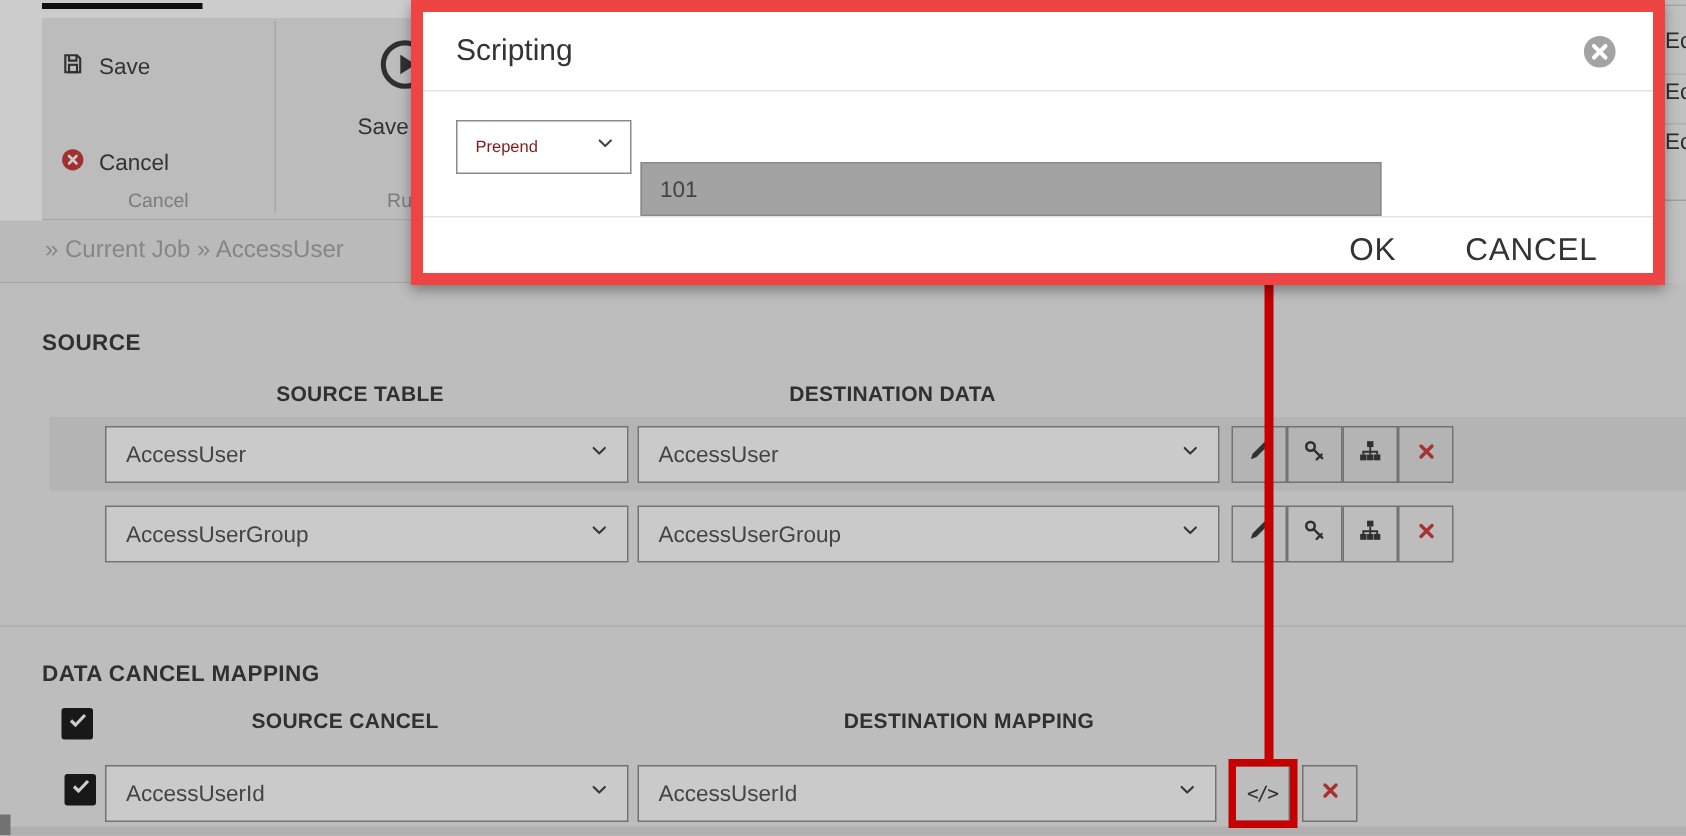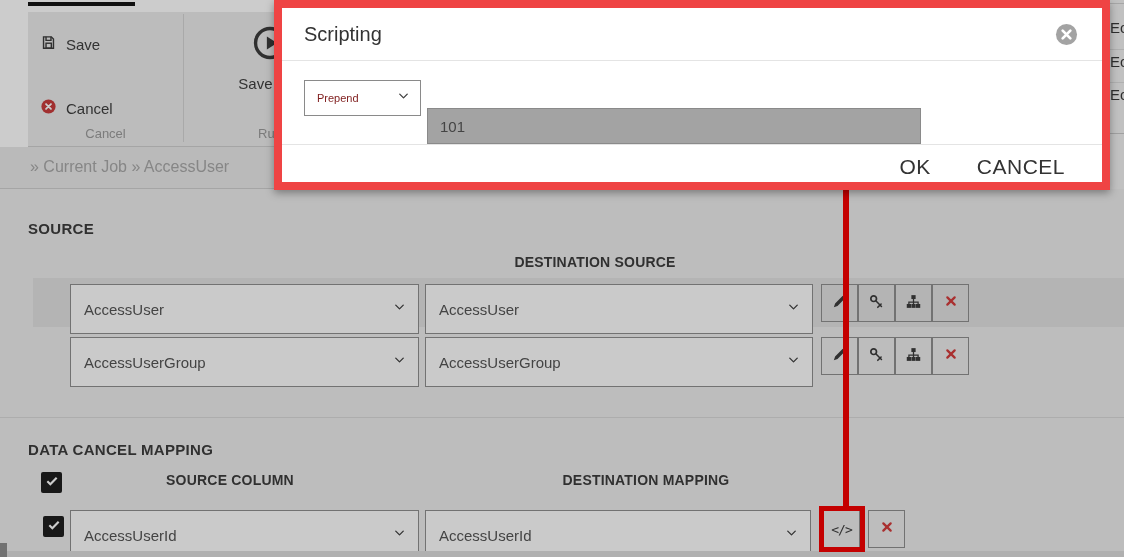--- a/index.html
+++ b/index.html
@@ -24,21 +24,21 @@
 
   
   .breadcrumb-bar{left:0;top:147px;width:1124px;height:41px;background:#e9e9e9;border-bottom:1px solid #cfcfcf;}
   .breadcrumb{position:absolute;left:30px;top:11px;font-size:16px;color:#a8a8a8;}
 
   
   .content{left:0;top:189px;width:1124px;height:368px;background:#ededed;}
   .section-title{position:absolute;font-size:15px;font-weight:bold;color:#3d3d3d;letter-spacing:.3px;}
   .col-header{position:absolute;font-size:14px;font-weight:bold;color:#3d3d3d;letter-spacing:.2px;text-align:center;}
   .row-band{position:absolute;background:#e2e2e2;}
-  .dropdown{position:absolute;height:50px;background:#fdfdfd;border:1px solid #8f8f8f;box-sizing:border-box;
+  .dropdown{position:absolute;height:38px;background:#fdfdfd;border:1px solid #8f8f8f;box-sizing:border-box;
     display:flex;align-items:center;cursor:pointer;}
   .dropdown .dd-text{padding-left:13px;font-size:15px;color:#555;}
   .dropdown .chev{position:absolute;right:11px;top:50%;transform:translateY(-50%);}
   .action-btn{position:absolute;width:37px;height:38px;border:1px solid #8f8f8f;box-sizing:border-box;
     display:flex;align-items:center;justify-content:center;cursor:pointer;background:transparent;}
   .code-glyph{font-family:"DejaVu Sans Mono",monospace;font-size:13px;color:#3d3d3d;letter-spacing:-1px;}
   .checkbox{position:absolute;width:21px;height:21px;background:#1e1e1e;border-radius:2px;
     display:flex;align-items:center;justify-content:center;cursor:pointer;}
   .section-divider{position:absolute;left:0;width:1124px;height:1px;background:#d9d9d9;}
   .bottom-band{position:absolute;left:0;top:362px;width:1124px;height:6px;background:#dcdcdc;}
@@ -118,21 +118,22 @@
     <div class="sliver-line" style="top:133px;background:#c9c9c9;"></div>
   </div>
 
   <div class="abs breadcrumb-bar">
     <div class="breadcrumb">» Current Job » AccessUser</div>
   </div>
 
   <div class="abs content">
 
     <div class="section-title" style="left:28px;top:31px;">SOURCE</div>
-    <div class="col-header" style="left:430px;top:65px;width:330px;">DESTINATION SOURCE</div>
+    <div class="col-header" style="left:70px;top:65px;width:340px;">SOURCE TABLE</div>
+    <div class="col-header" style="left:430px;top:65px;width:330px;">DESTINATION DATA</div>
 
     <div class="row-band" style="left:33px;top:89px;width:1091px;height:49px;"></div>
 
     <div>
       <div class="dropdown" style="left:70px;top:95px;width:349px;">
         <span class="dd-text">AccessUser</span>
         <span class="chev"><svg width="15" height="15" viewBox="0 0 24 24">
               <path d="M6 9l6 6 6-6" fill="none" stroke="#444" stroke-width="2.2" stroke-linecap="round" stroke-linejoin="round"></path>
             </svg></span>
       </div>
@@ -211,21 +212,21 @@
 
     <div class="section-divider" style="top:228px;"></div>
 
     <div class="section-title" style="left:28px;top:252px;">DATA CANCEL MAPPING</div>
 
     <div class="checkbox" style="left:41px;top:283px;">
       <span><svg width="16" height="16" viewBox="0 0 24 24">
             <path d="M5 12.5l4.5 4.5L19 7" fill="none" stroke="#fff" stroke-width="3.2"></path>
           </svg></span>
     </div>
-    <div class="col-header" style="left:70px;top:283px;width:320px;">SOURCE COLUMN</div>
+    <div class="col-header" style="left:70px;top:283px;width:320px;">SOURCE CANCEL</div>
     <div class="col-header" style="left:486px;top:283px;width:320px;">DESTINATION MAPPING</div>
 
     <div>
       <div class="checkbox" style="left:43px;top:327px;">
         <span><svg width="16" height="16" viewBox="0 0 24 24">
               <path d="M5 12.5l4.5 4.5L19 7" fill="none" stroke="#fff" stroke-width="3.2"></path>
             </svg></span>
       </div>
       <div class="dropdown" style="left:70px;top:321px;width:349px;">
         <span class="dd-text">AccessUserId</span>

